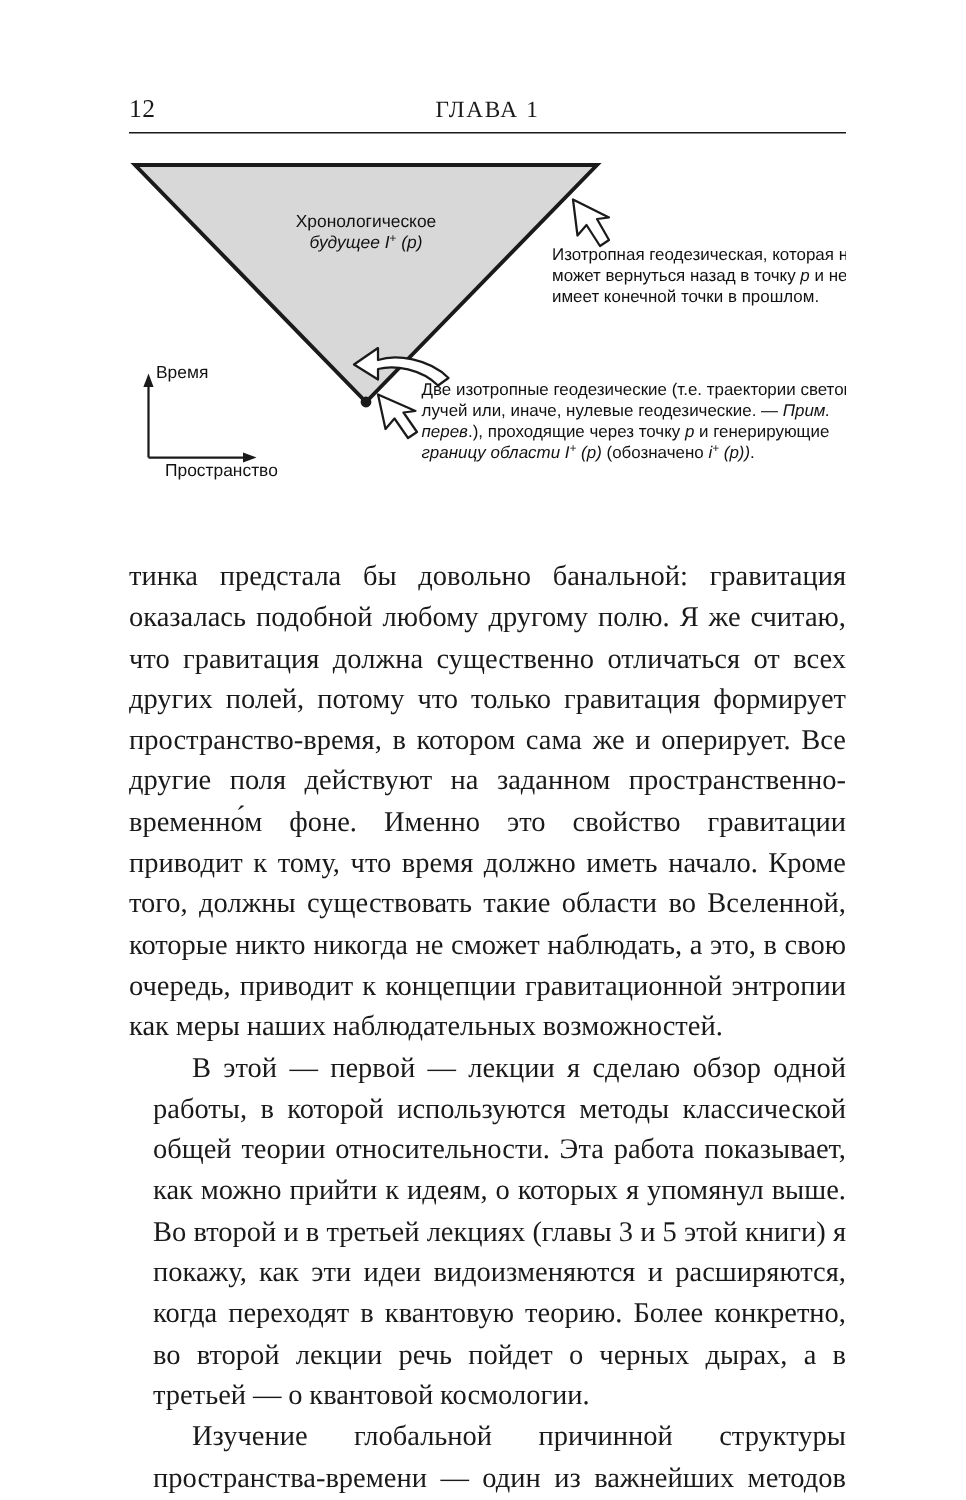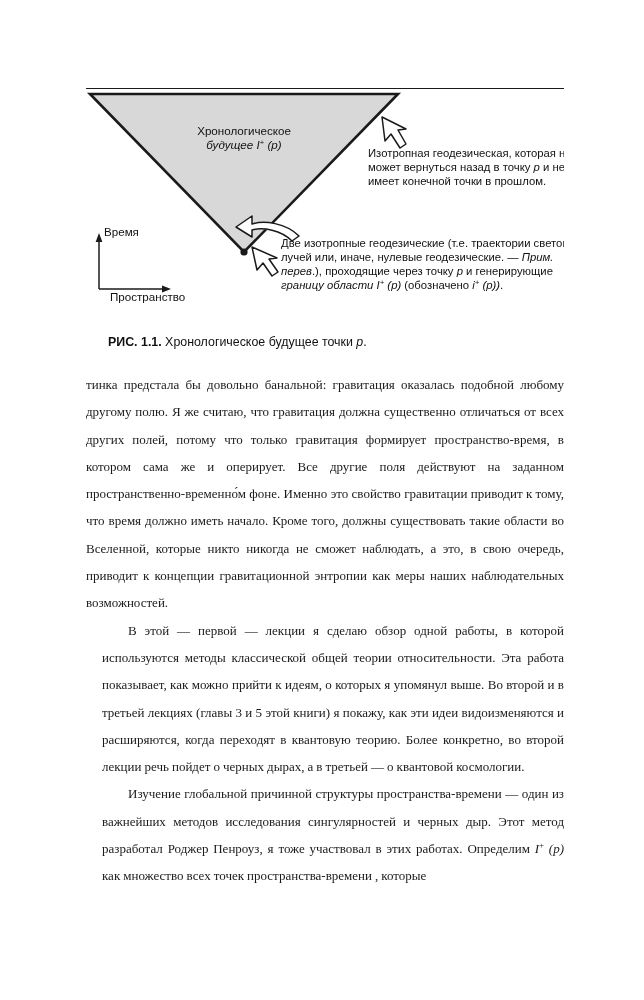--- a/index.html
+++ b/index.html
@@ -49,21 +49,21 @@
     top: 88px;
     width: 478px;
     height: 1.4px;
     background: #1a1a1a;
   }
 
   
   .figure {
     position: absolute;
     left: 86px;
-    top: 84px;
+    top: 100px;
     width: 478px;
     height: 255px;
   }
   .figure svg {
     position: absolute;
     left: 0;
     top: 0;
     display: block;
   }
   .fig-sans {
@@ -90,21 +90,21 @@
 
   
   .body {
     position: absolute;
     left: 86px;
     top: 371px;
     width: 478px;
   }
   .body p {
     margin: 0;
-    font-size: 13px;
+    font-size: 19px;
     line-height: 27.3px;
     text-align: justify;
     text-indent: 0;
     hyphens: manual;
     word-spacing: -0.2px;
   }
   .body p.indent {
     text-indent: 26px;
     margin-left: 16px;
   }
@@ -115,20 +115,24 @@
     font-size: 0.66em;
     vertical-align: super;
     line-height: 0;
   }
 </style>
 </head>
 <body>
 
 <div class="page">
 
+  <div class="running-head">
+    <div class="folio">12</div>
+    <div class="chapter-title">ГЛАВА 1</div>
+  </div>
   <div class="head-rule"></div>
 
   <div class="figure">
     <svg width="478" height="255" viewBox="0 0 478 255" xmlns="http://www.w3.org/2000/svg">
 
       <polygon points="4,10 312,10 158,168" fill="#d8d8d8" stroke="#1a1a1a" stroke-width="2.6" stroke-linejoin="miter"></polygon>
 
       <text class="fig-sans" x="158" y="51" font-size="11.6" text-anchor="middle">Хронологическое</text>
       <text class="fig-sans" x="158" y="65" font-size="11.6" text-anchor="middle"><tspan font-style="italic">будущее I</tspan><tspan baseline-shift="super" font-size="7.8">+</tspan><tspan font-style="italic"> (p)</tspan></text>
 
@@ -165,23 +169,20 @@
 
       <g>
         <text class="fig-sans" x="195" y="163" font-size="11.3">Две изотропные геодезические (т.е. траектории световых</text>
         <text class="fig-sans" x="195" y="177" font-size="11.3">лучей или, иначе, нулевые геодезические. — <tspan font-style="italic">Прим.</tspan></text>
         <text class="fig-sans" x="195" y="191" font-size="11.3"><tspan font-style="italic">перев</tspan>.), проходящие через точку <tspan font-style="italic">p</tspan> и генерирующие</text>
         <text class="fig-sans" x="195" y="205" font-size="11.3"><tspan font-style="italic">границу области I</tspan><tspan baseline-shift="super" font-size="7.8" font-style="italic">+</tspan><tspan font-style="italic"> (p)</tspan> (обозначено <tspan font-style="italic">i</tspan><tspan baseline-shift="super" font-size="7.8" font-style="italic">+</tspan><tspan font-style="italic"> (p))</tspan>.</text>
       </g>
     </svg>
   </div>
 
-  <div class="caption">
-    <span class="cap-label">РИС. 1.1.</span><span>  Хронологическое будущее точки </span><span class="cap-ital">p</span><span>.</span>
-  </div>
 
   <div class="body">
     <p>тинка предстала бы довольно банальной: гравитация оказалась подобной любому другому полю. Я же считаю, что гравитация должна существенно отличаться от всех других полей, потому что только гравитация формирует пространство-время, в котором сама же и оперирует. Все другие поля действуют на заданном пространственно-временно́м фоне. Именно это свойство гравитации приводит к тому, что время должно иметь начало. Кроме того, должны существовать такие области во Вселенной, которые никто никогда не сможет наблюдать, а это, в свою очередь, приводит к концепции гравитационной энтропии как меры наших наблюдательных возможностей.</p>
     <p class="indent">В этой — первой — лекции я сделаю обзор одной работы, в которой используются методы классической общей теории относительности. Эта работа показывает, как можно прийти к идеям, о которых я упомянул выше. Во второй и в третьей лекциях (главы 3 и 5 этой книги) я покажу, как эти идеи видоизменяются и расширяются, когда переходят в квантовую теорию. Более конкретно, во второй лекции речь пойдет о черных дырах, а в третьей — о квантовой космологии.</p>
     <p class="indent">Изучение глобальной причинной структуры пространства-времени — один из важнейших методов исследования сингулярностей и черных дыр. Этот метод разработал Роджер Пенроуз, я тоже участвовал в этих работах. Определим <i>I</i><sup>+</sup> <i>(p)</i> как множество всех точек пространства-времени , которые</p>
   </div>
 
 </div>
 
 </body></html>

